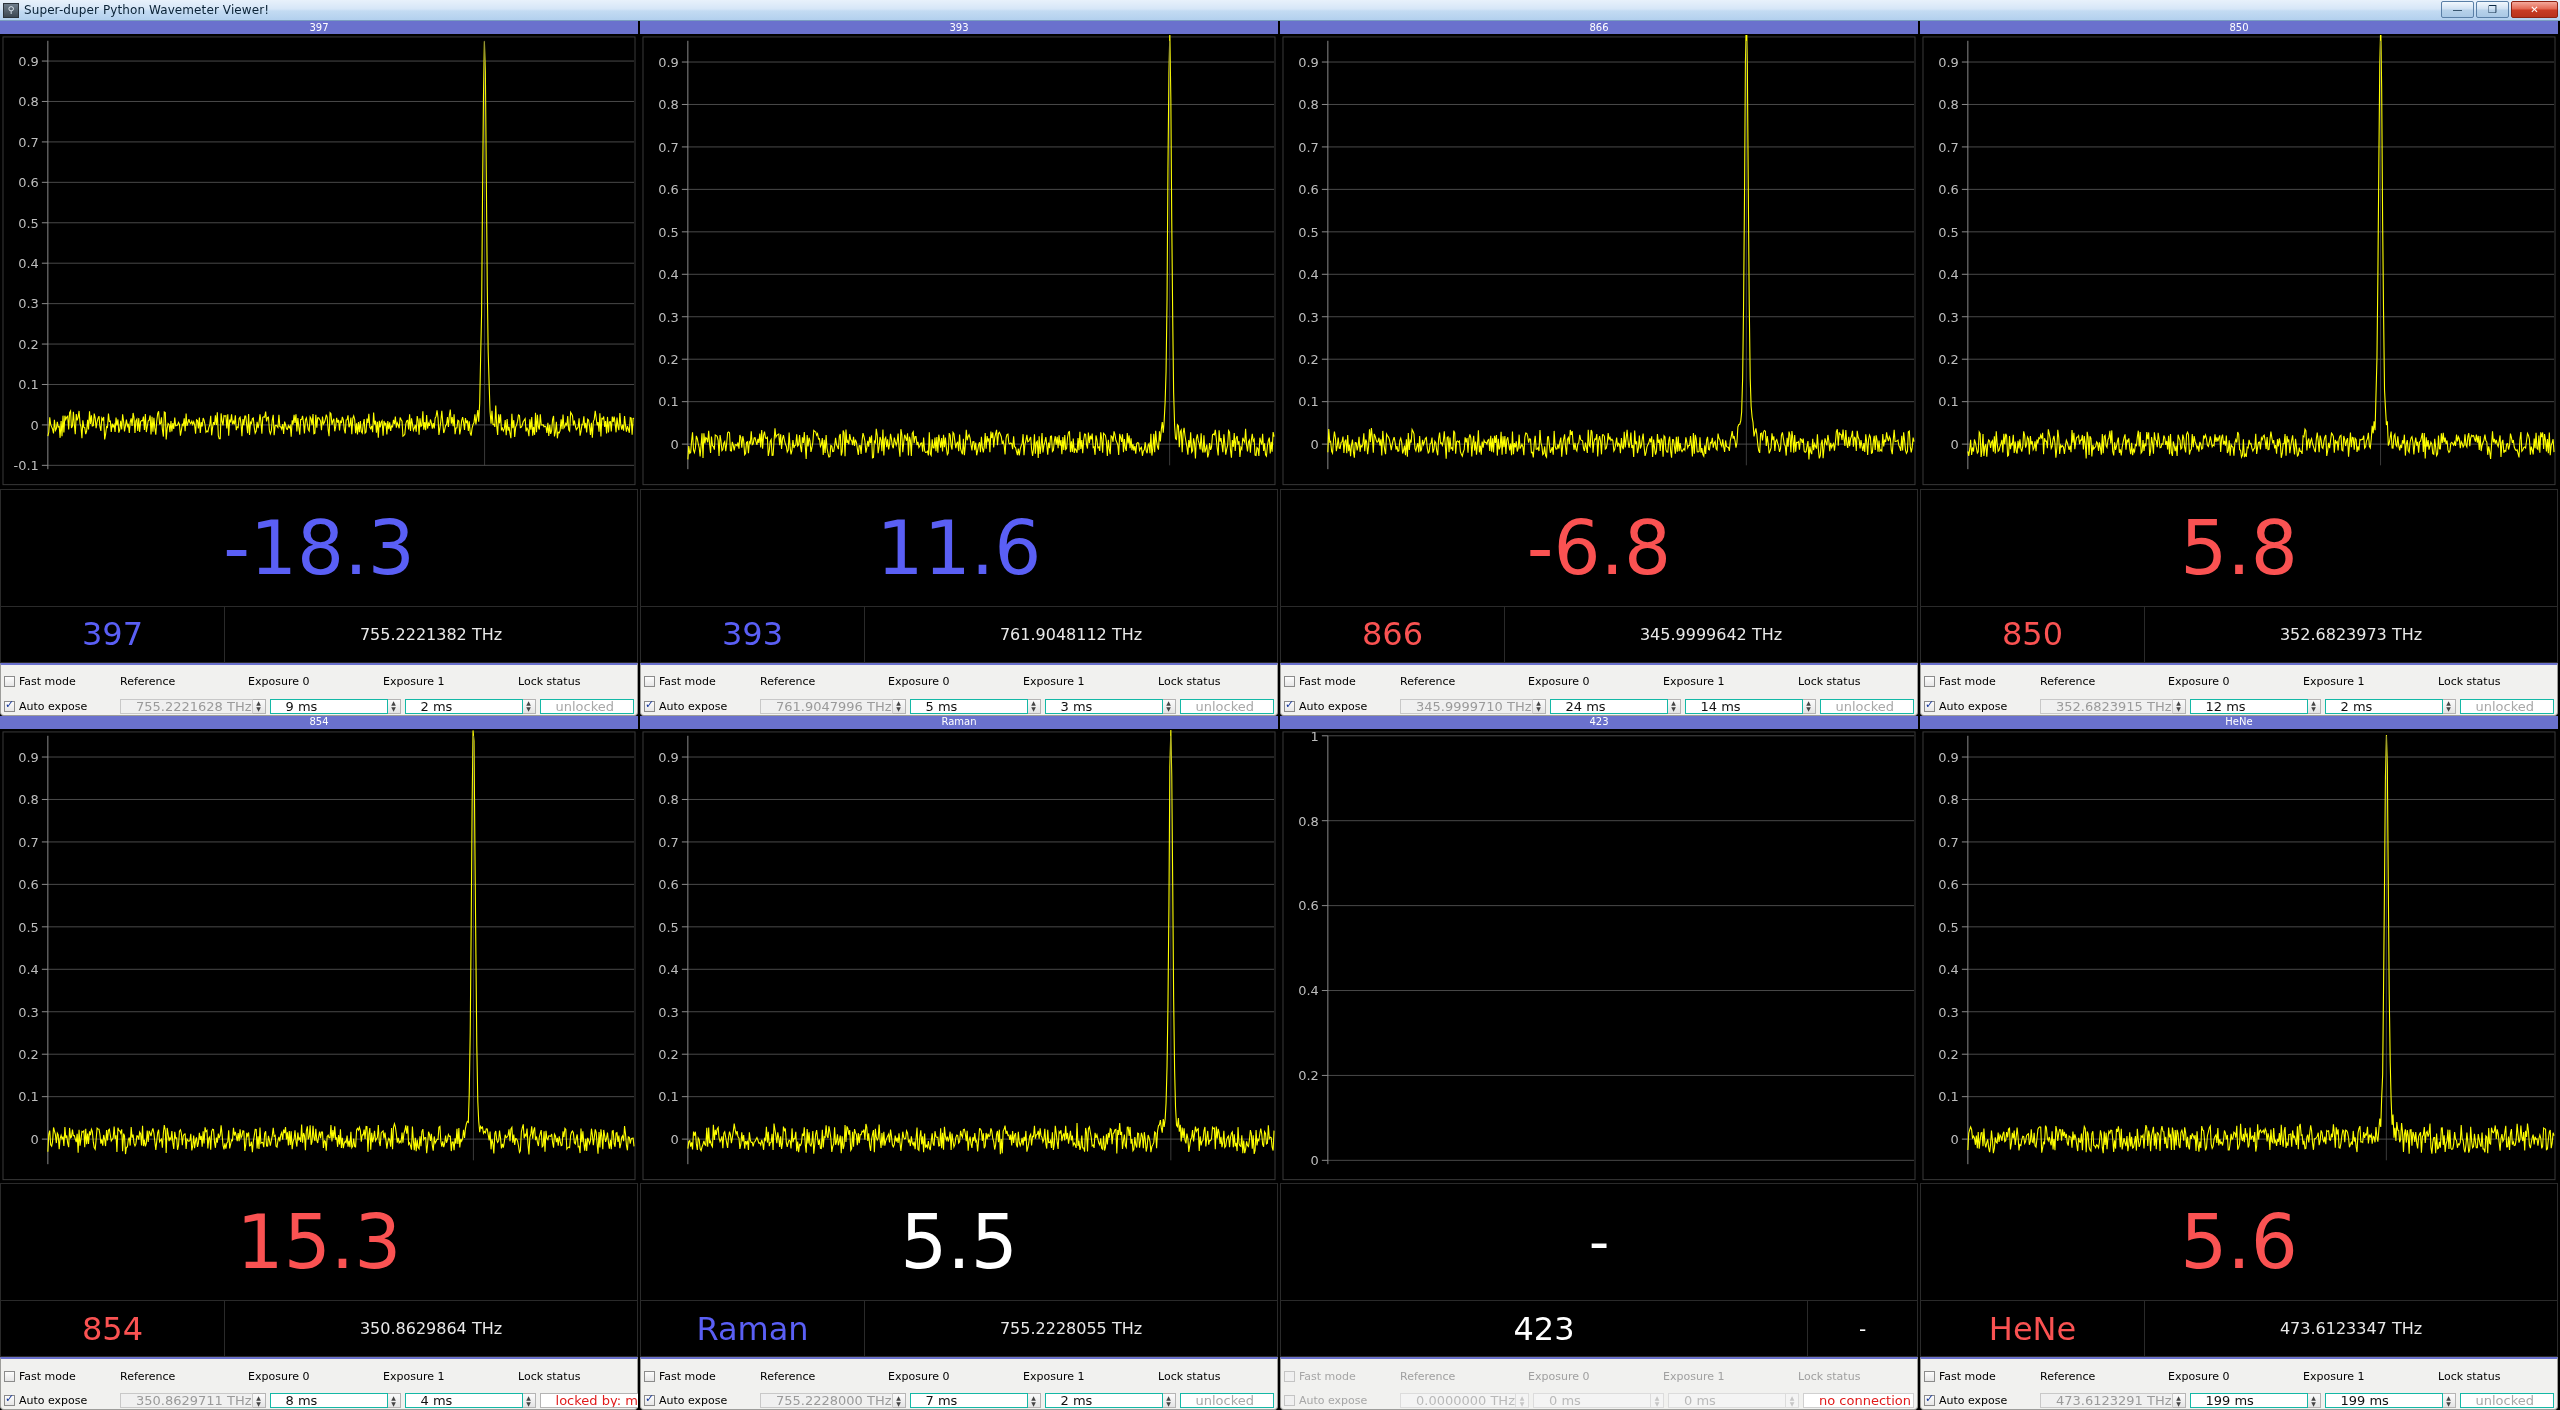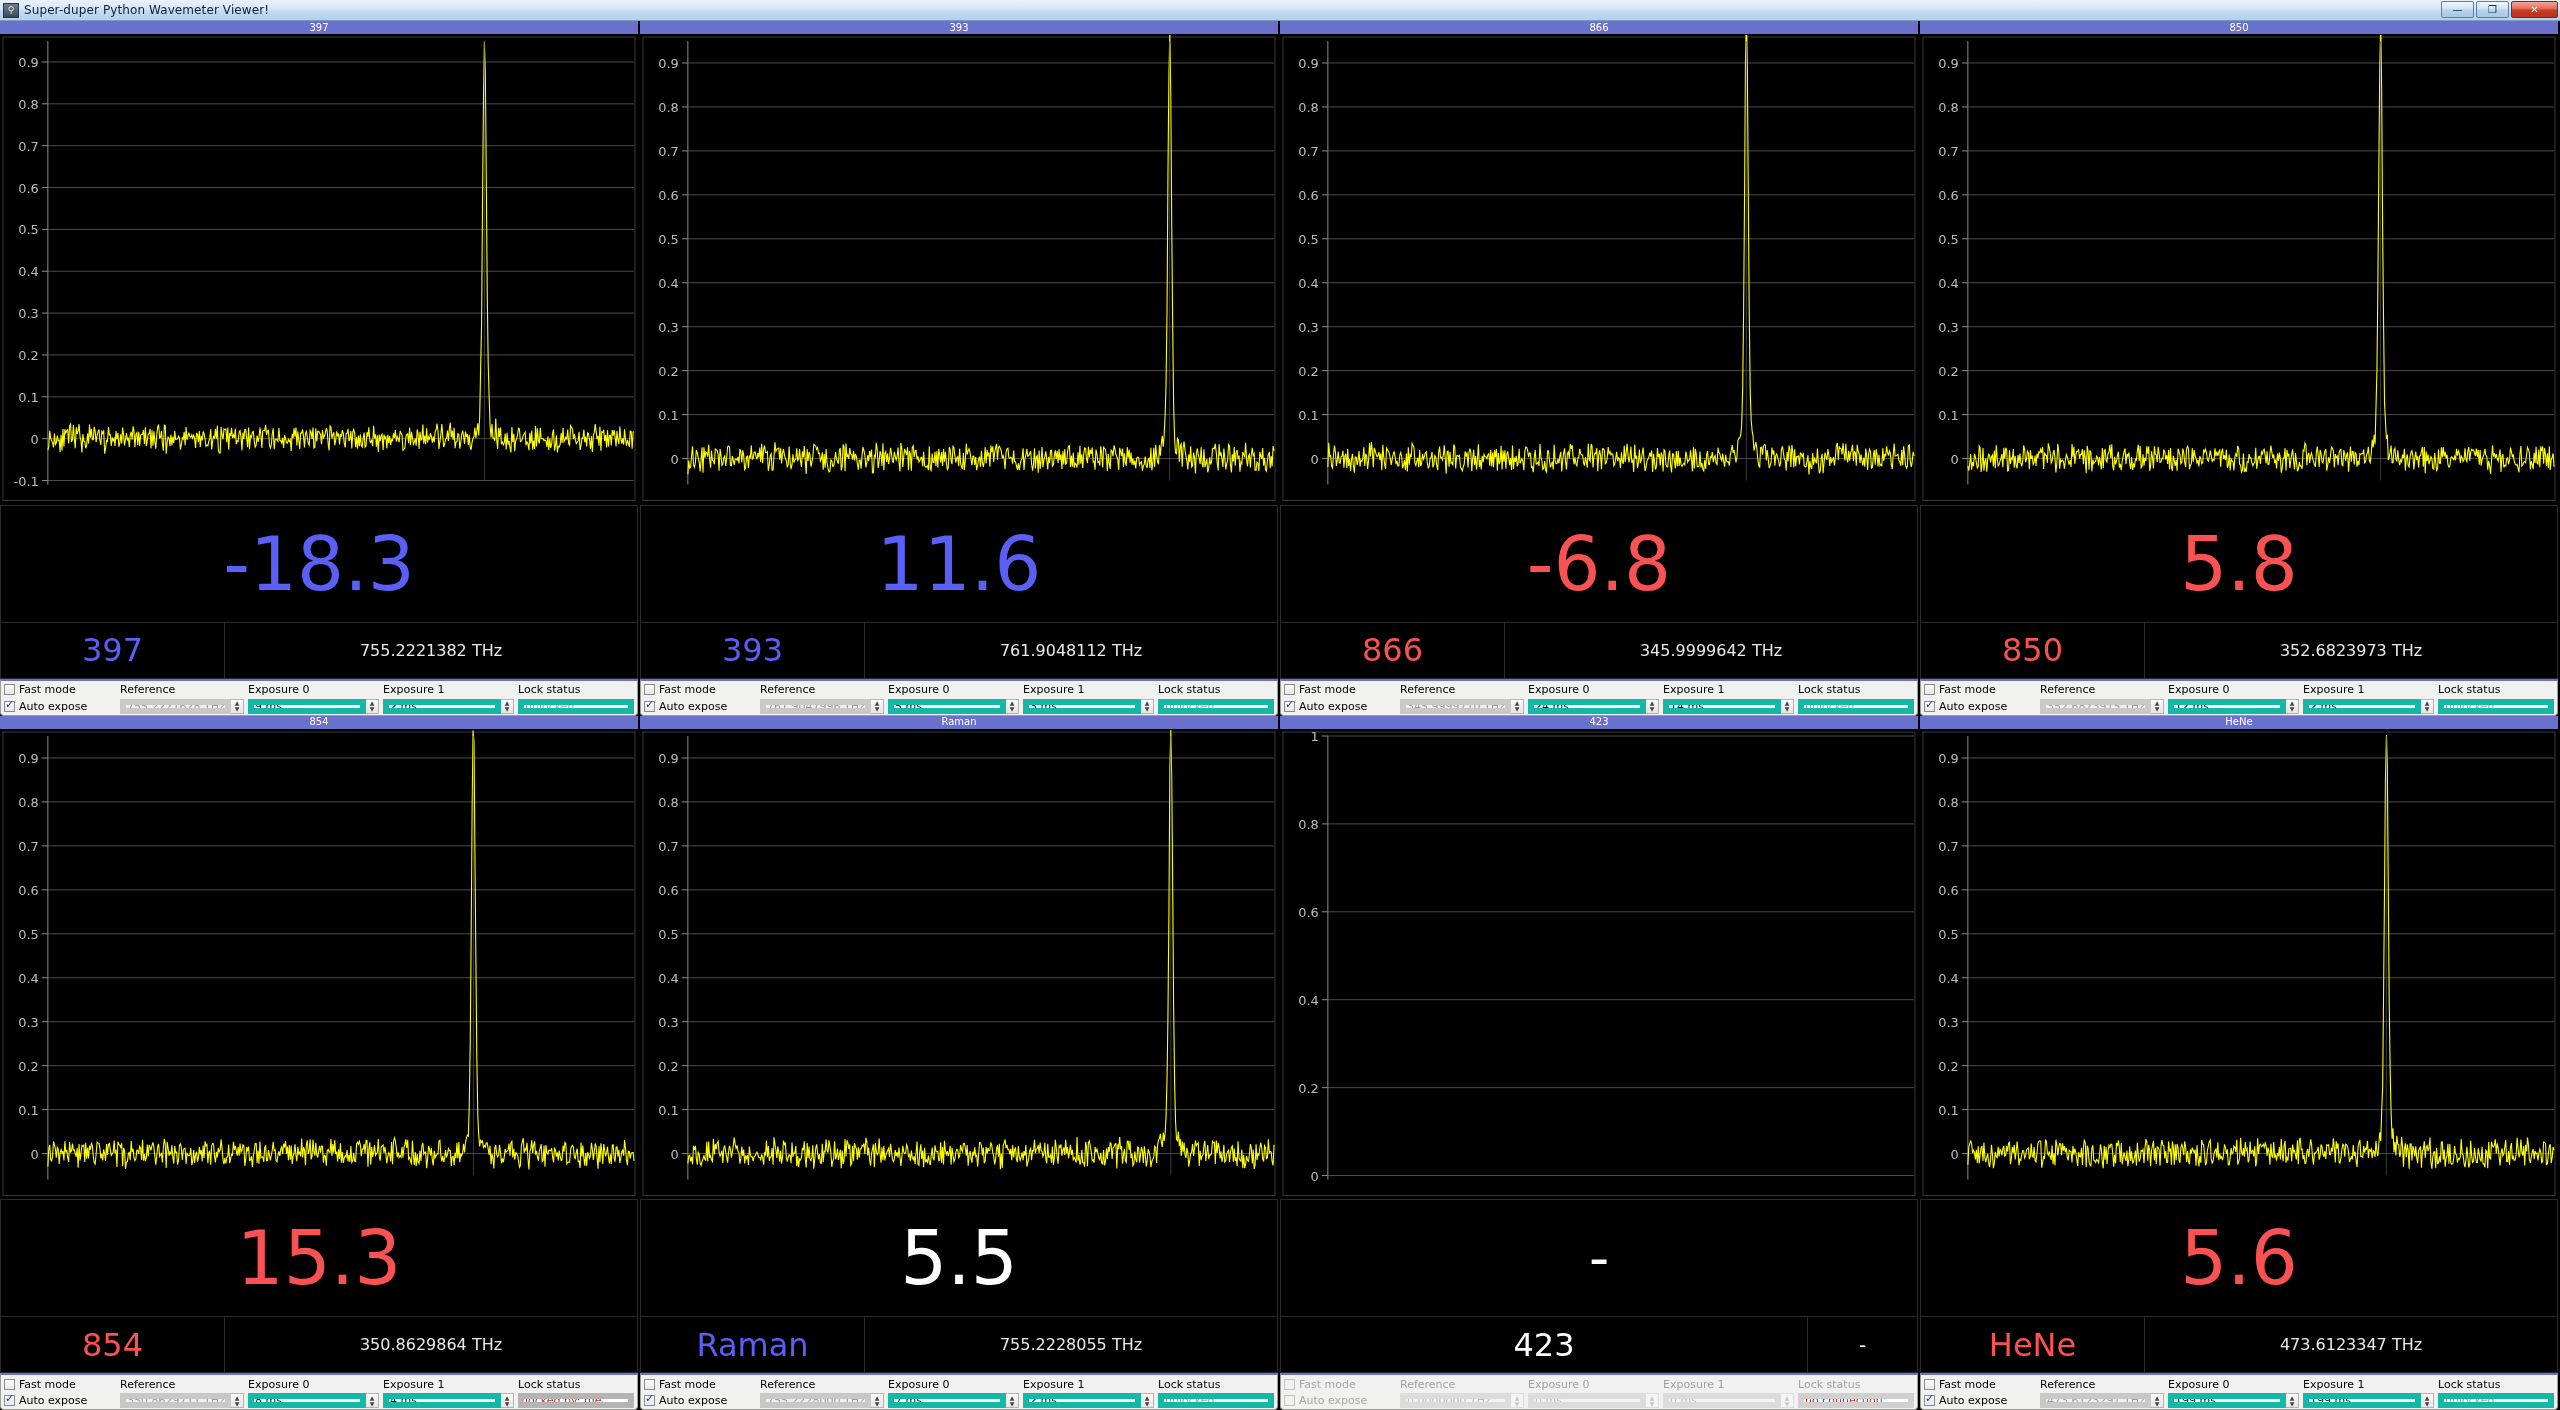--- a/index.html
+++ b/index.html
@@ -102,21 +102,21 @@
     border-top: 2px solid #6a71cd;
     border-left: 1px solid #9d9d9a;
     border-bottom: 1px solid #9d9d9a;
     border-right: 1px solid #9d9d9a;
     border-radius: 0 0 4px 4px;
     padding: 1px 3px 0 3px;
     font-size: 11px; color: #000;
     display: flex; flex-direction: column;
   }
   .ctl-head, .ctl-body { display: flex; align-items: center; height: 17px; }
-  .ctl-head { height: 16px; }
+  .ctl-head { height: 32px; }
   .c-check { flex: 0 0 116px; display: flex; align-items: center; gap: 4px; }
   .c-ref   { flex: 0 0 128px; }
   .c-e0    { flex: 0 0 135px; }
   .c-e1    { flex: 0 0 135px; }
   .c-lock  { flex: 1 1 auto; }
   .hdr { color: #000; font-size: 11px; white-space: nowrap; }
   .hdr.dim { color: #a0a0a0; }
 
   .cb {
     width: 11px; height: 11px; flex: 0 0 11px;
@@ -127,22 +127,22 @@
   .cb.checked::after {
     content: "✓"; position: absolute; left: 0px; top: -3px;
     font-size: 11px; color: #15379b; line-height: 11px;
   }
   .cb.dim { border-color: #c4c4c4; background: #f0f0f0; }
   .cblabel { font-size: 11px; white-space: nowrap; }
   .cblabel.dim { color: #a6a6a6; }
 
   .field {
     height: 15px; display: flex; align-items: center;
-    border: 6px solid #14b8a6; background: #fff;
-    font-size: 11px; padding-left: 1px; color: #111;
+    border: 1px solid #14b8a6; background: #fff;
+    font-size: 13px; padding-left: 15px; color: #111;
     white-space: nowrap; overflow: hidden;
   }
   .field.ro { background: #f0f0f0; color: #9a9a9a; border-color: #c8c8c8; }
   .field.lock { color: #a8a8a8; }
   .field.lock.alert { color: #e11b1b; background: #fff; border-color: #b4b4b4; }
   .field.lock.dimmed { color: #e11b1b; background: #fff; border-color: #d0d0d0; }
   .field.dis { background: #f4f4f4; color: #b9b9b9; border-color: #dcdcdc; }
 
   .spin {
     flex: 0 0 13px; height: 15px; margin-right: 4px;

